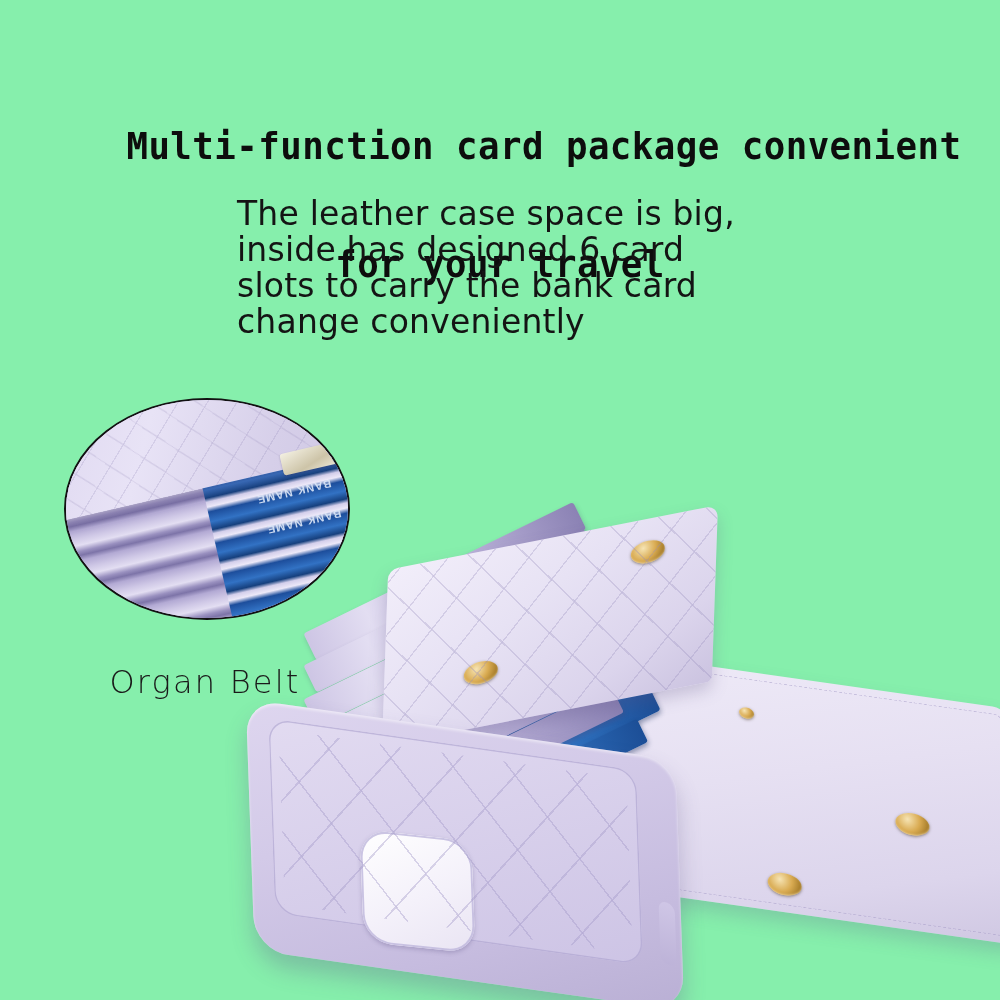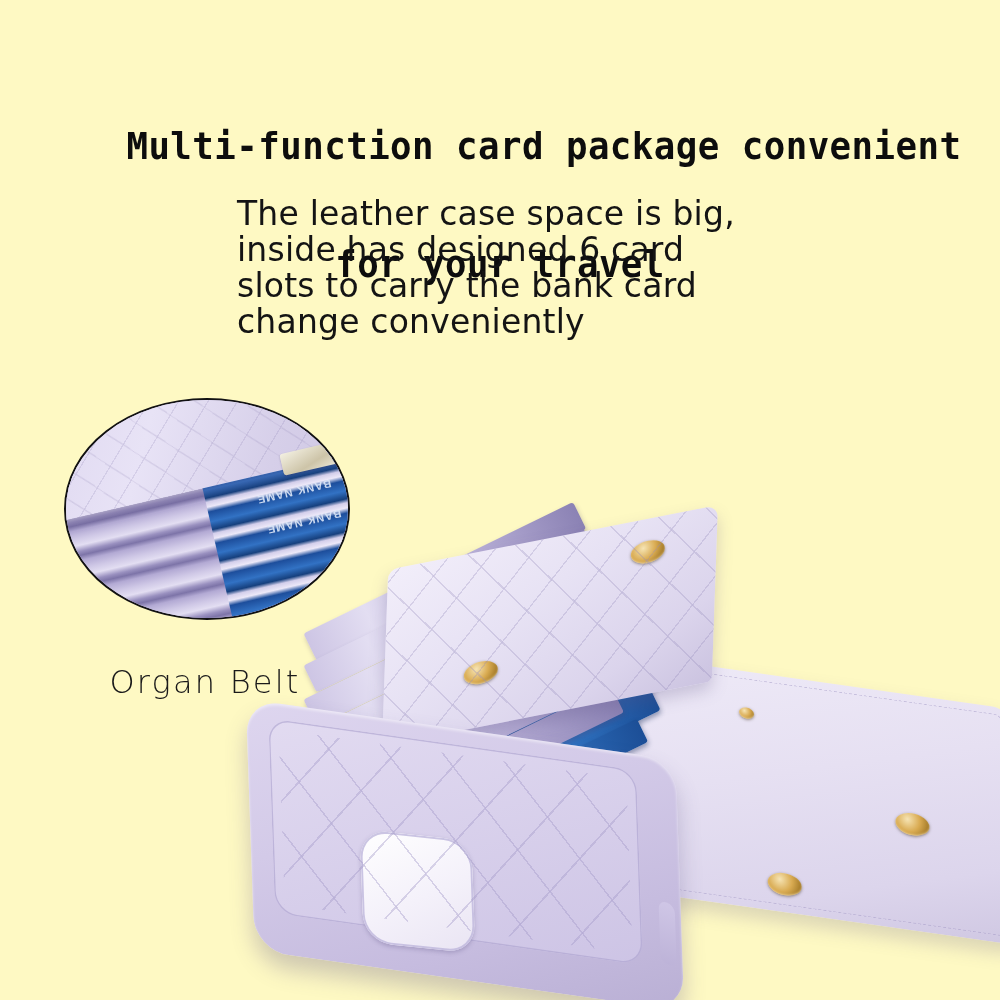--- a/index.html
+++ b/index.html
@@ -1,21 +1,21 @@
 <!DOCTYPE html>
 <html><head>
 <meta charset="utf-8">
 <style>
   html,body{margin:0;padding:0;}
   body{
     width:1000px;height:1000px;background:#ffffff;
     font-family:"Liberation Sans",sans-serif;
     overflow:hidden;position:relative;
   }
-  #page{position:absolute;inset:0;width:1000px;height:1000px;background:#fef9c3;}
+  #page{position:absolute;inset:0;width:1000px;height:1000px;background:#86efac;}
 
   
   .headline{
     position:absolute;left:0;right:0;top:58px;
     text-align:center;color:#0d0d0d;
     font-family:"DejaVu Sans Mono","Liberation Sans",sans-serif;
     font-weight:700;font-size:38px;line-height:59px;
     letter-spacing:0.5px;
     transform:scaleX(0.94);transform-origin:50% 50%;
     white-space:pre;

